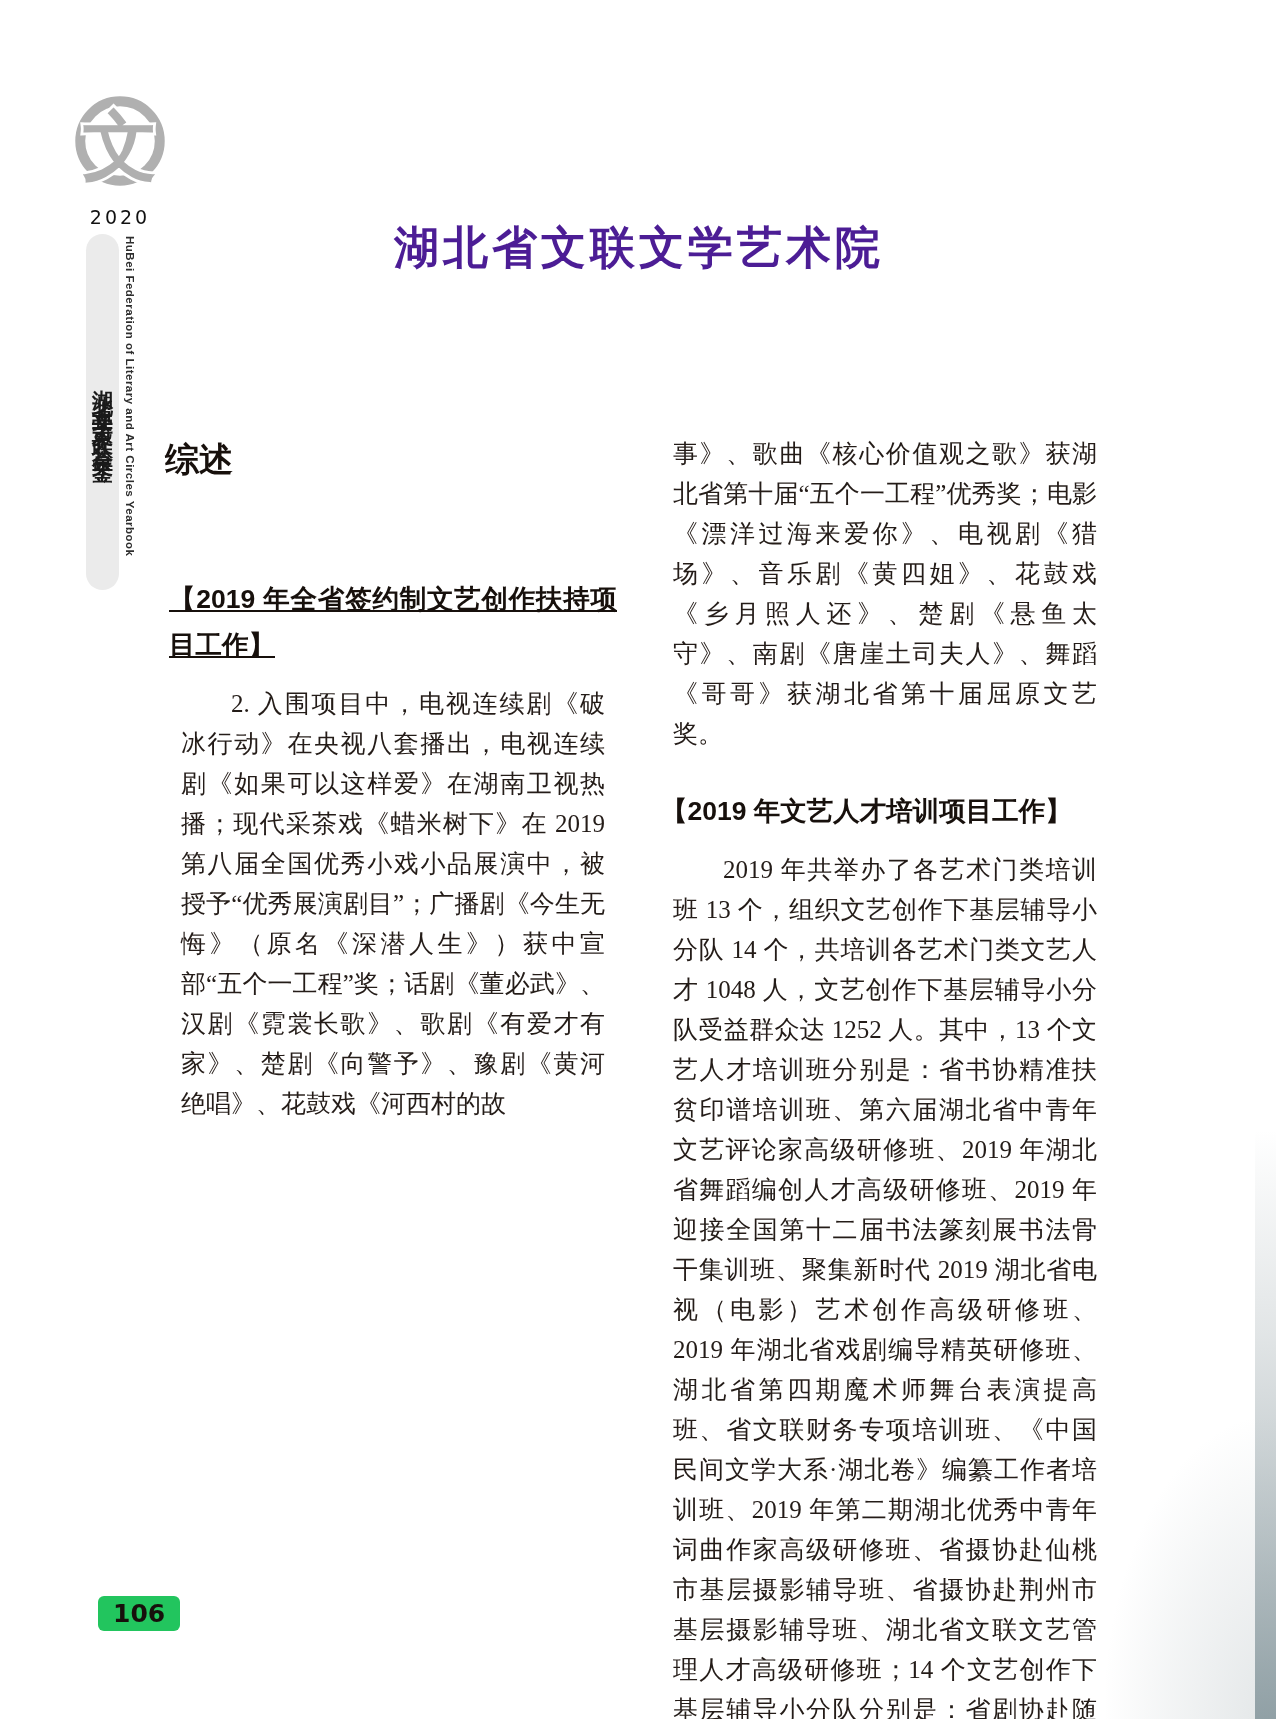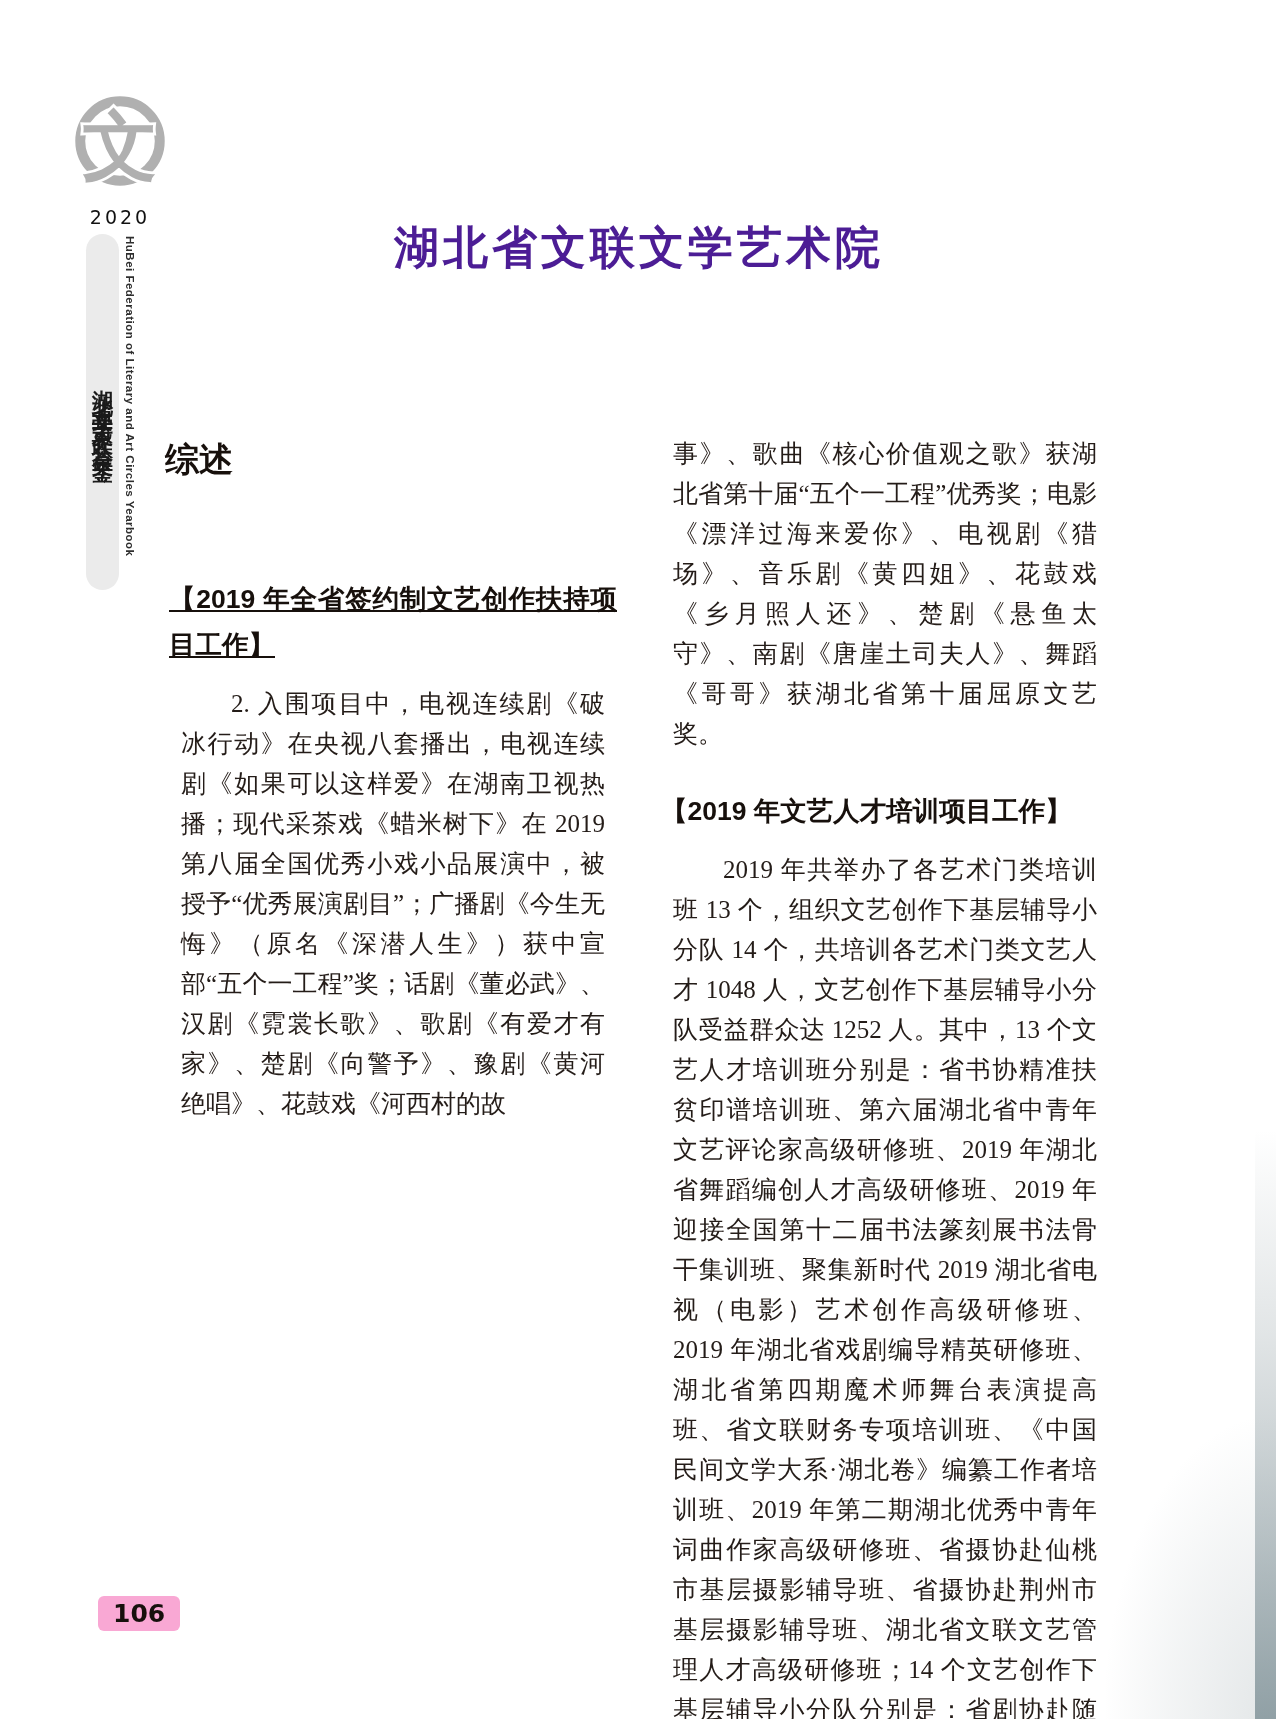--- a/index.html
+++ b/index.html
@@ -66,21 +66,21 @@
   .body-p{
     font-size:25px;line-height:40px;
     text-align:justify;
     margin:16px;
   }
   .indent{text-indent:2em;}
   .p-first{margin-top:8px;}
   
   .page-no{
     position:absolute;left:98px;top:1596px;
-    background:#f9a8d4;border-radius:6px;
+    background:#22c55e;border-radius:6px;
     padding:3px 15px;
     font-family:"DejaVu Sans", sans-serif;
     font-weight:bold;font-size:25px;color:#17100c;
   }
   
   .edge-shade{
     position:absolute;right:0;top:1130px;width:21px;height:589px;
     background:linear-gradient(180deg,
       rgba(156,168,172,0) 0%,
       rgba(156,168,172,0.30) 35%,

